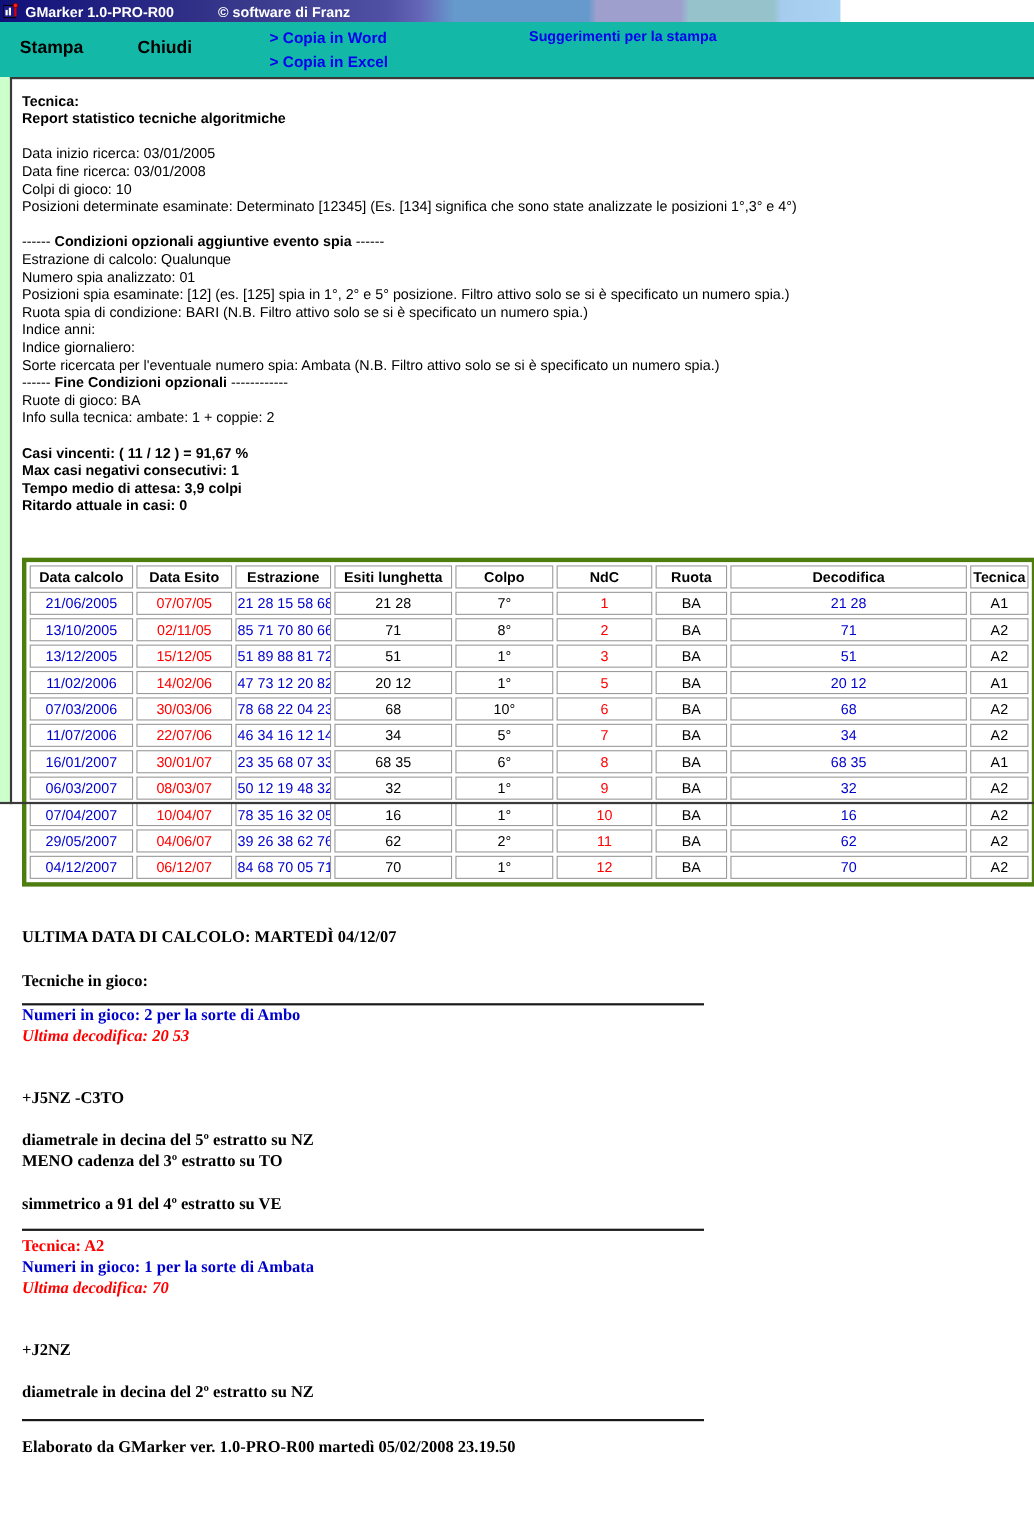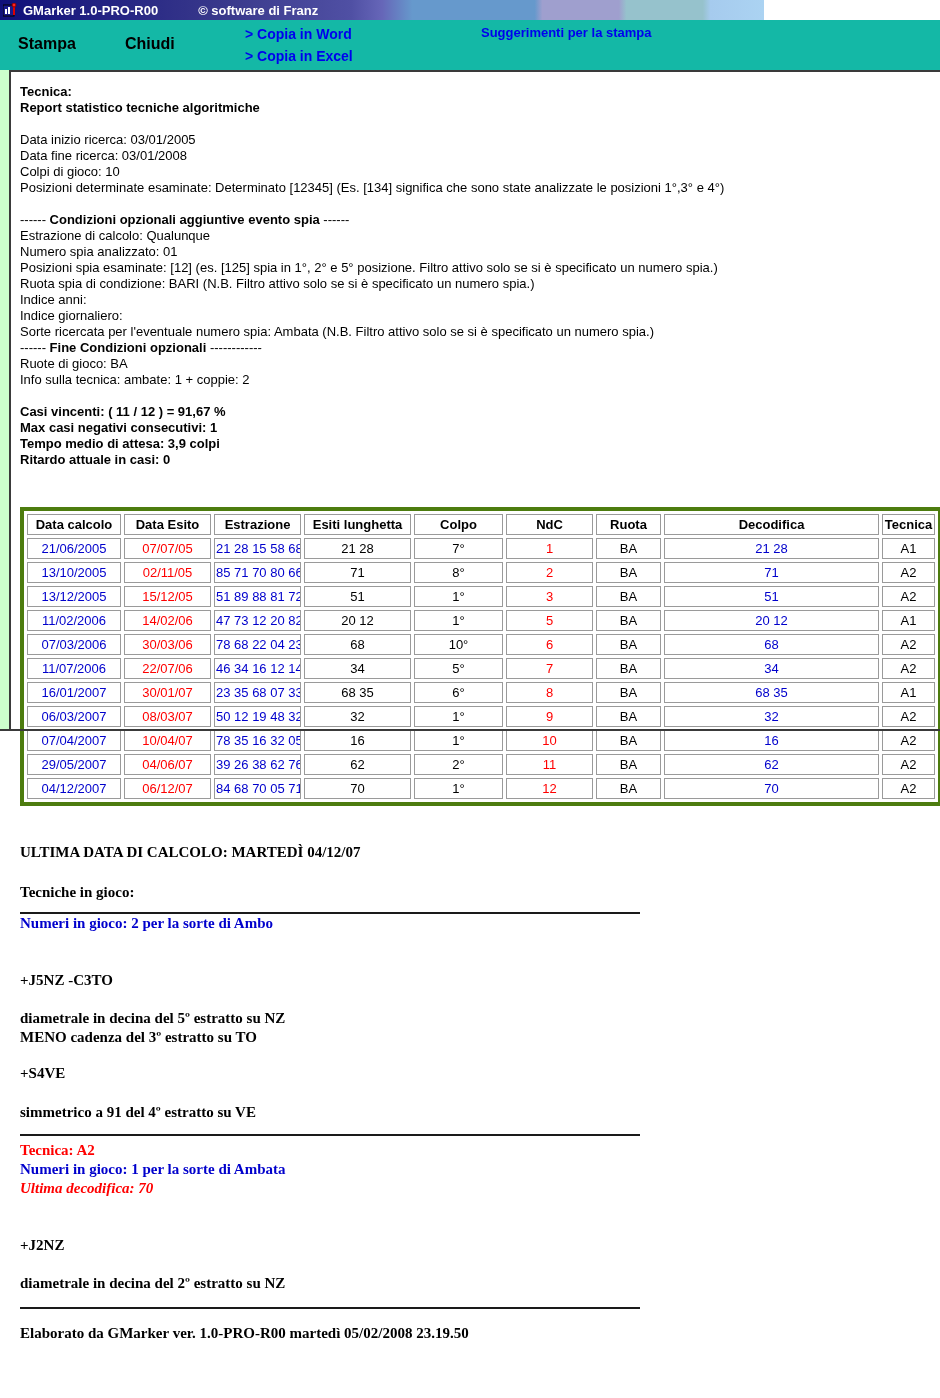--- a/index.html
+++ b/index.html
@@ -278,24 +278,24 @@
             <td>A2</td>
           </tr>
         </tbody>
     </table>
 
     <div class="footer">
       <div class="fl mt-ultima">ULTIMA DATA DI CALCOLO: MARTEDÌ 04/12/07</div>
       <div class="fl mt-tecniche">Tecniche in gioco:</div>
       <hr class="rule mt-hr1">
       <div class="fl blu">Numeri in gioco: 2 per la sorte di Ambo</div>
+      <div class="fl red ital">Ultima decodifica: 20 53</div>
       <div class="fl mt-formula">+J5NZ -C3TO</div>
       <div class="fl mt-desc">diametrale in decina del 5º estratto su NZ</div>
       <div class="fl">MENO cadenza del 3º estratto su TO</div>
-      <div class="fl mt-f2">+S4VE</div>
       <div class="fl mt-d3">simmetrico a 91 del 4º estratto su VE</div>
       <hr class="rule mt-hr2">
       <div class="fl red mt-title">Tecnica: A2</div>
       <div class="fl blu">Numeri in gioco: 1 per la sorte di Ambata</div>
       <div class="fl red ital">Ultima decodifica: 70</div>
       <div class="fl mt-formula">+J2NZ</div>
       <div class="fl mt-desc">diametrale in decina del 2º estratto su NZ</div>
       <hr class="rule mt-hr3">
       <div class="fl mt-elab">Elaborato da GMarker ver. 1.0-PRO-R00  martedì 05/02/2008 23.19.50</div>
     </div>

